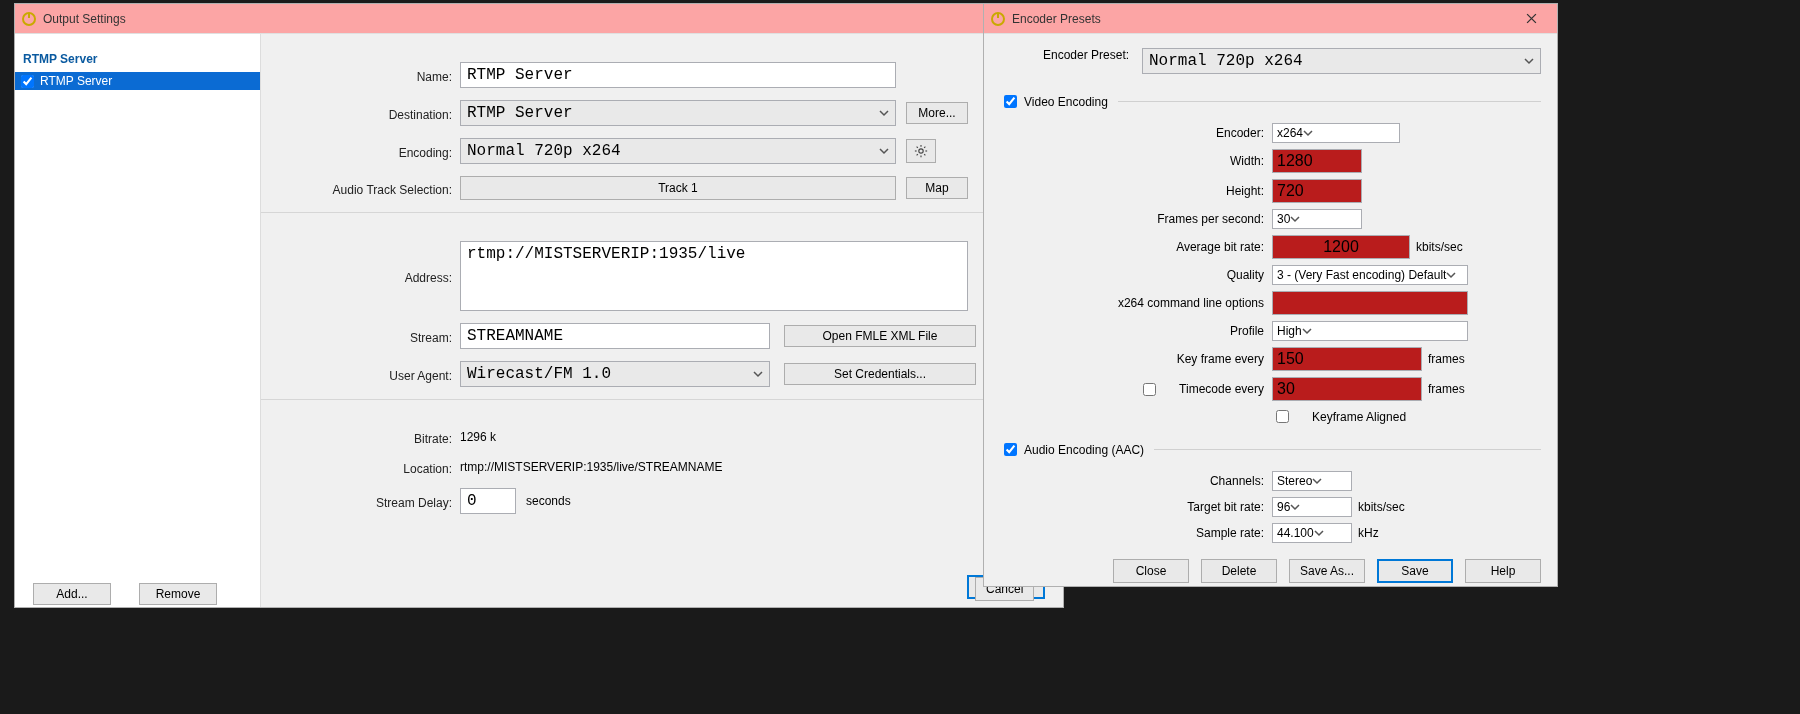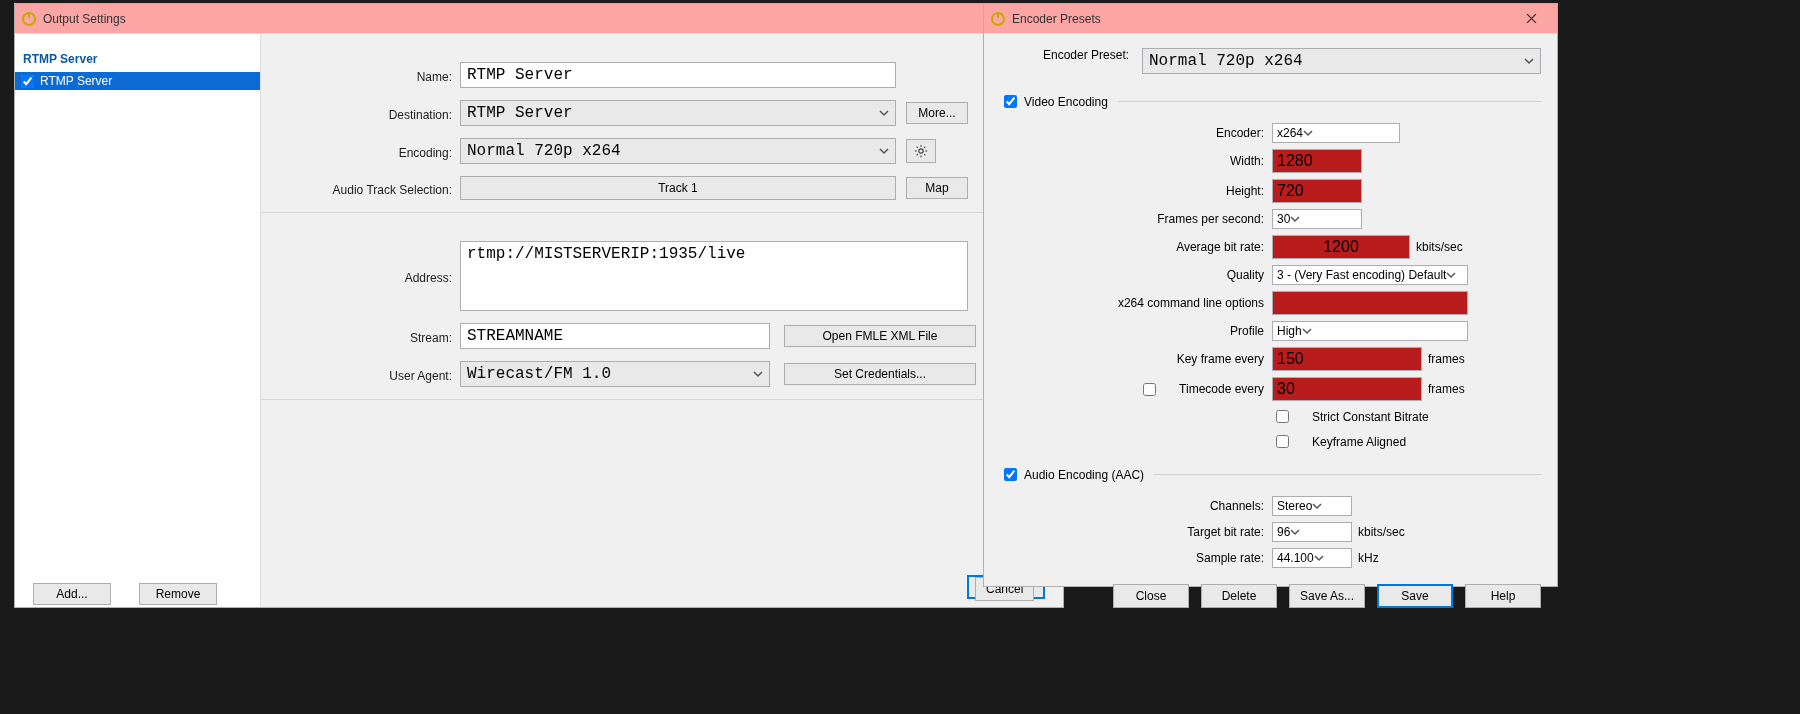--- a/index.html
+++ b/index.html
@@ -347,20 +347,35 @@
                 </svg>
               </span>
           </div>
           <div style="width:14px"></div>
           <button class="btn" style="width:192px">Set Credentials...</button>
         </div>
       </div>
 
       <div class="hr"></div>
 
+      <div class="form-area">
+        <div class="form-row center">
+          <div class="lbl">Bitrate:</div>
+          <span>1296 k</span>
+        </div>
+        <div class="form-row center">
+          <div class="lbl">Location:</div>
+          <span>rtmp://MISTSERVERIP:1935/live/STREAMNAME</span>
+        </div>
+        <div class="form-row center">
+          <div class="lbl">Stream Delay:</div>
+          <input class="txt" style="width: 56px;" value="0">
+          <span style="margin-left:10px">seconds</span>
+        </div>
+      </div>
 
       <div class="bottom-buttons">
         <button class="btn default" style="min-width:78px">OK</button>
       </div>
     </div>
   </div>
 </div>
 
 <div class="window" id="enc-window">
   <div class="titlebar">
@@ -464,27 +479,20 @@
       <span class="unit">frames</span>
     </div>
     <div class="enc-row">
       <span class="enc-lbl chk-row" style="justify-content:flex-end">
         <input type="checkbox" style="">
         <span>Timecode every</span>
       </span>
       <input class="enc-input" style="width: 150px;" value="30">
       <span class="unit">frames</span>
     </div>
-    <div class="enc-row">
-      <span class="enc-lbl"></span>
-      <span class="chk-row">
-        <input type="checkbox" style="">
-        <span>Strict Constant Bitrate</span>
-      </span>
-    </div>
     <div class="enc-row" style="margin-bottom:14px">
       <span class="enc-lbl"></span>
       <span class="chk-row">
         <input type="checkbox" style="">
         <span>Keyframe Aligned</span>
       </span>
     </div>
 
     <div class="group-header">
       <input type="checkbox" checked="" style="">

